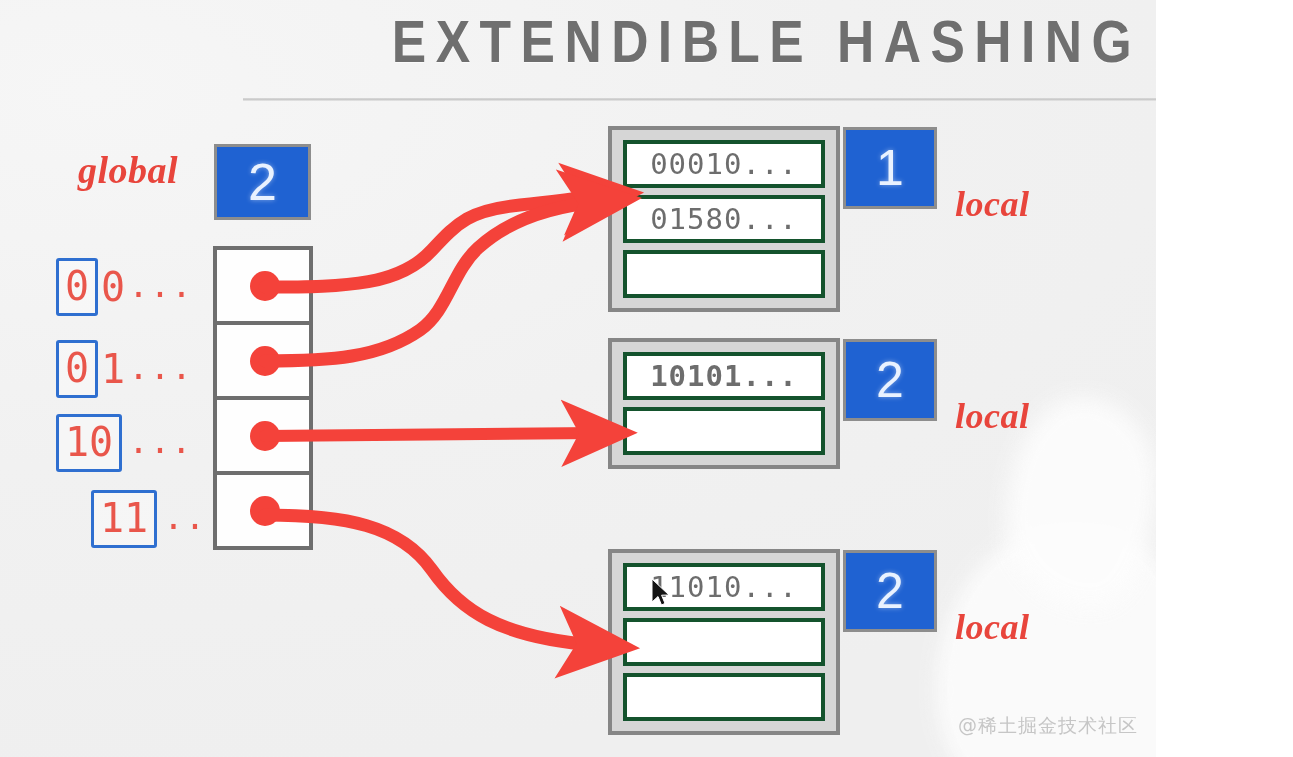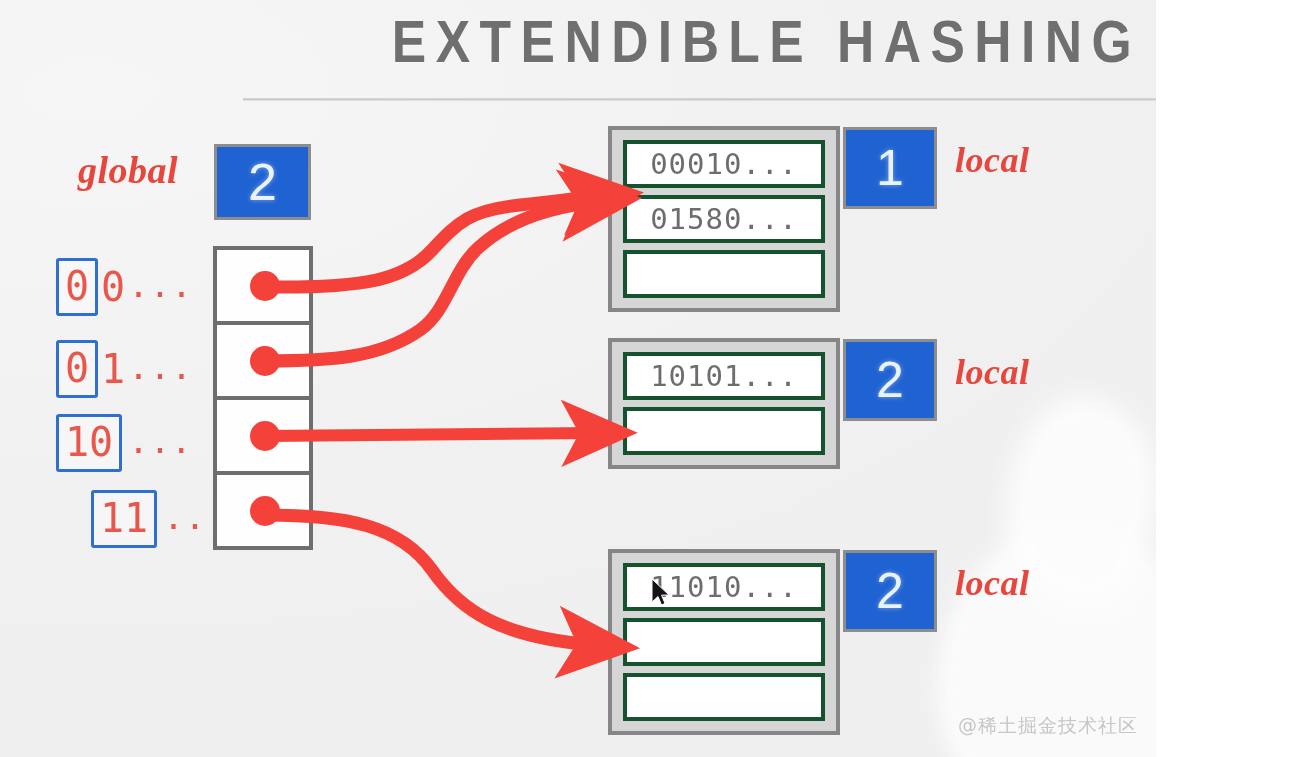--- a/index.html
+++ b/index.html
@@ -79,21 +79,21 @@
     position: absolute;
     font-family: "Liberation Serif", "DejaVu Serif", serif;
     font-style: italic;
     font-weight: 700;
     color: #e8453c;
     font-size: 38px;
     letter-spacing: .5px;
     white-space: nowrap;
   }
   #label-global { left: 78px; top: 148px; }
-  .label-local { font-size: 36px; }
+  .label-local { font-size: 36px; margin-top: 44px; }
 
   
   .depth-badge {
     position: absolute;
     background: #1f62d2;
     border: 3px solid #8d8d8d;
     box-sizing: border-box;
     color: #e9f2ff;
     font-family: "Liberation Sans", sans-serif;
     font-weight: 400;
@@ -204,21 +204,21 @@
     justify-content: center;
     font-family: "DejaVu Sans Mono", "Liberation Mono", monospace;
     font-size: 29px;
     color: #6d6d6d;
     letter-spacing: 1px;
     white-space: nowrap;
   }
   .bucket-slot.empty { color: transparent; }
 
   #bucket-0 { left: 608px; top: 126px; }
-  #bucket-1 { left: 608px; top: 338px; }
+  #bucket-1 { left: 608px; top: 338px; font-weight: bold; }
   #bucket-2 { left: 608px; top: 549px; }
 
   
   #arrows {
     position: absolute;
     left: 0; top: 0;
     width: 1293px; height: 757px;
     pointer-events: none;
   }
 

